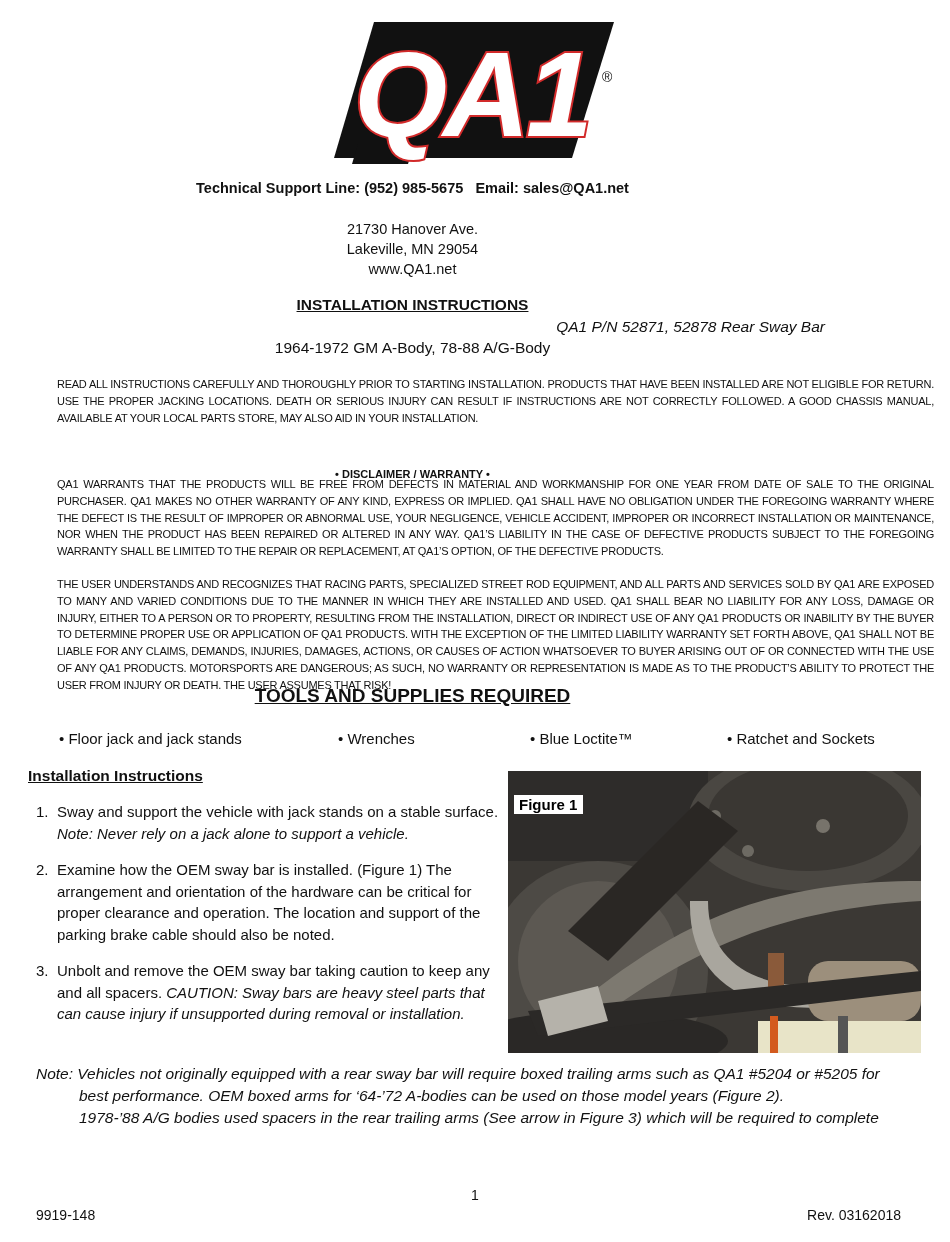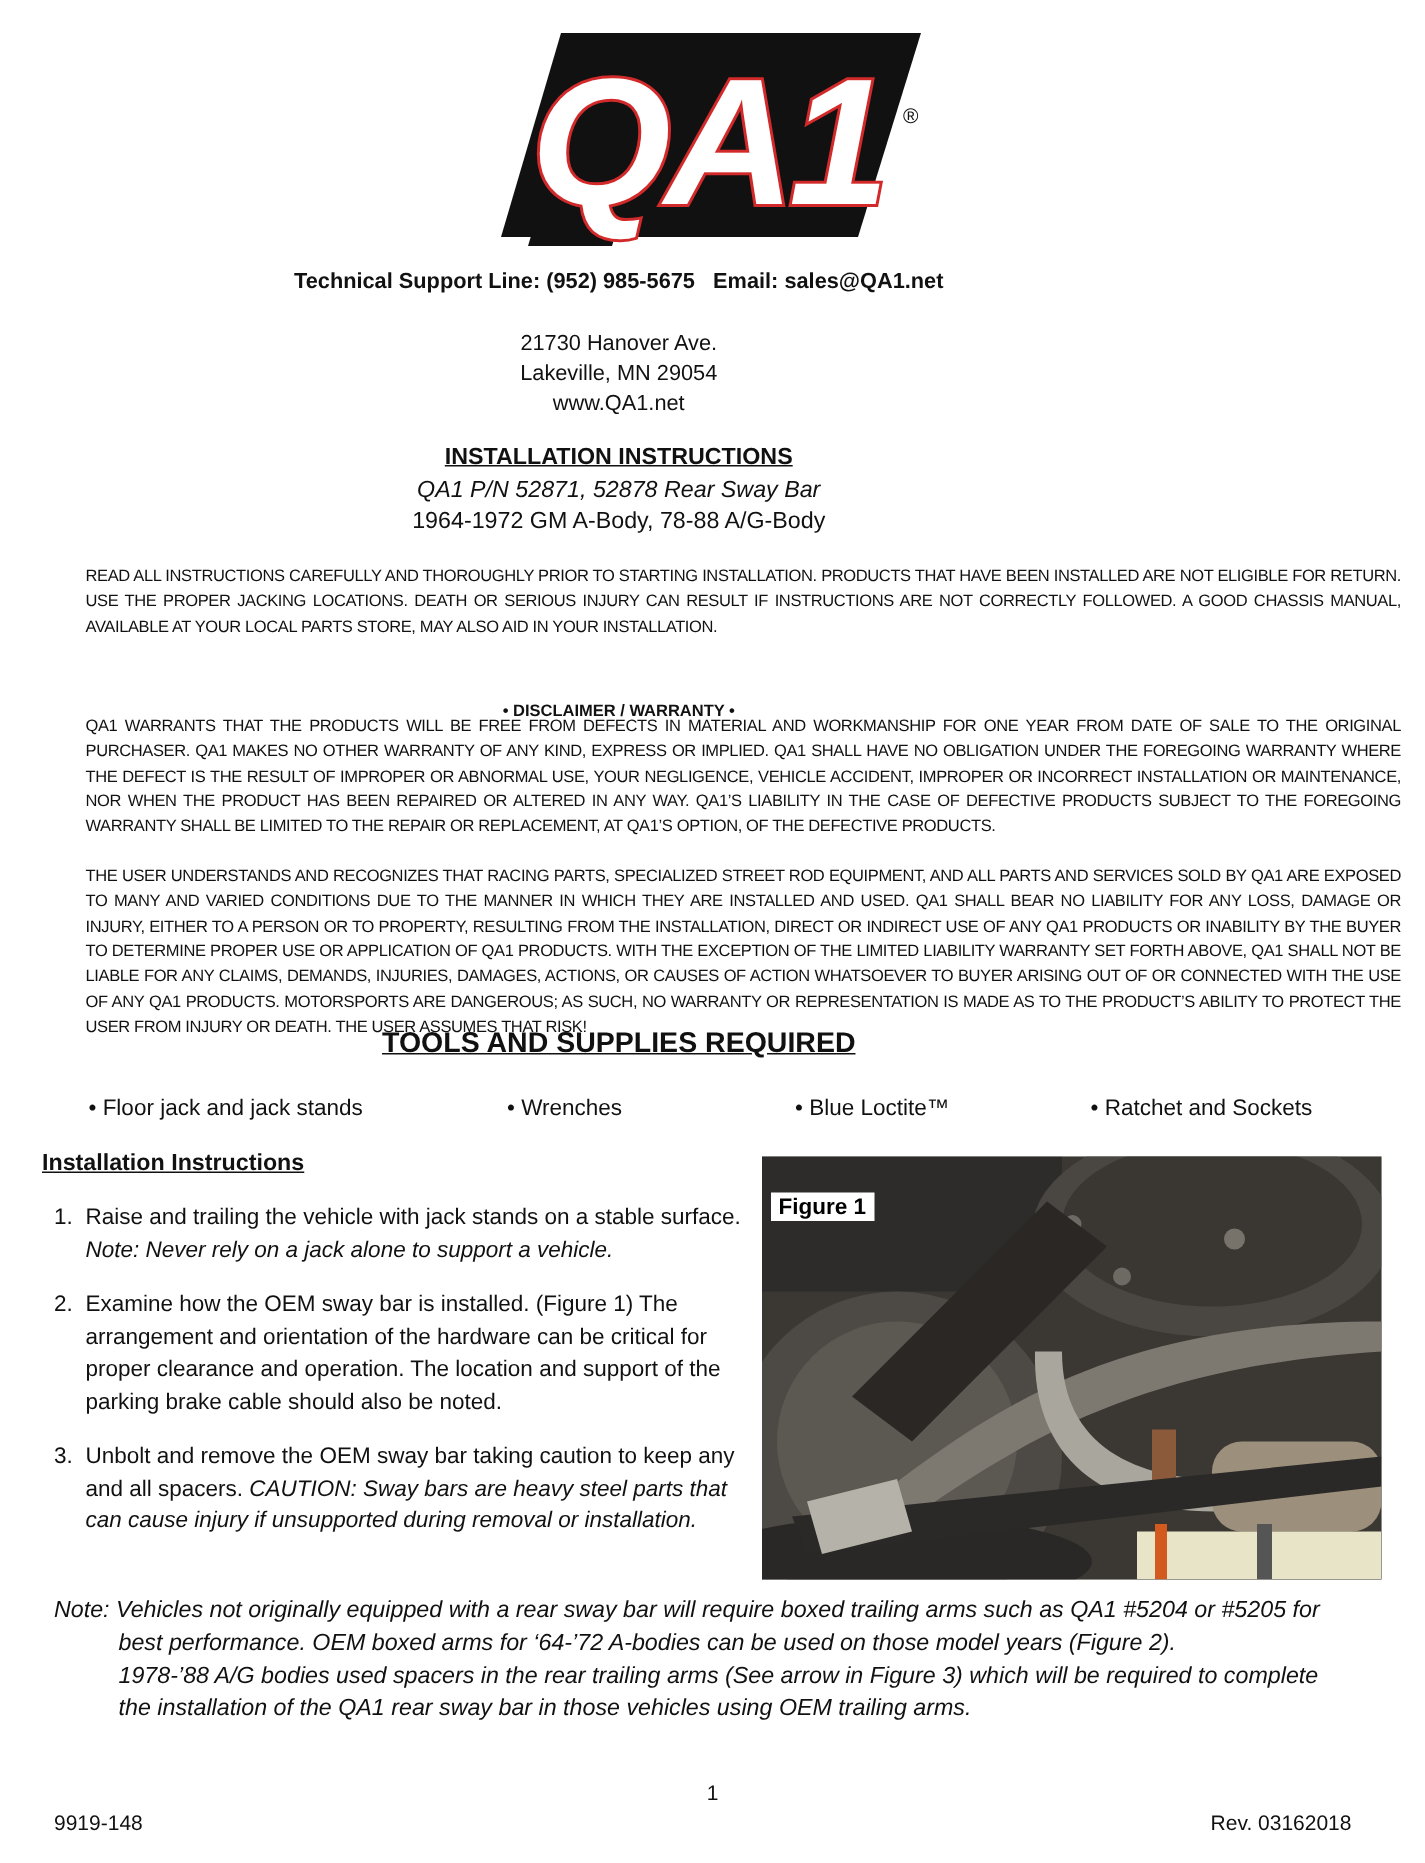--- a/index.html
+++ b/index.html
@@ -14,21 +14,21 @@
       position: absolute;
       left: 334px; top: 18px;
       width: 290px; height: 146px;
     }
     .logo svg { width: 100%; height: 100%; display: block; }
     .center { position: absolute; left: 0; width: 825px; text-align: center; }
     .support { top: 180px; font-size: 14.5px; font-weight: bold; }
     .support span { white-space: pre; }
     .address { top: 219px; font-size: 14.5px; line-height: 20px; }
     .title { top: 296px; font-size: 15.5px; font-weight: bold; text-decoration: underline; }
-    .subtitle { top: 318px; font-size: 15.5px; font-style: italic; }
+    .subtitle { top: 318px; font-size: 15.5px; font-style: italic; text-align: right; }
     .subtitle2 { top: 339px; font-size: 15.5px; }
 
     .para {
       position: absolute; left: 36px; width: 877px;
       font-size: 11px; line-height: 16.8px; text-align: justify;
       letter-spacing: -0.25px;
       margin-left: 21px;
     }
     .p-read { top: 376px; }
     .disclaimer-head { top: 468px; font-size: 11px; font-weight: bold; }
@@ -111,21 +111,21 @@
   <span class="tool" style="left:59px">• Floor jack and jack stands</span>
   <span class="tool" style="left:338px">• Wrenches</span>
   <span class="tool" style="left:530px">• Blue Loctite™</span>
   <span class="tool" style="left:727px">• Ratchet and Sockets</span>
 </div>
 
 <div class="inst-head">Installation Instructions</div>
 <div class="steps">
   <div class="step">
     <span class="num">1.</span>
-    <span>Raise and trailing the vehicle with jack stands on a stable surface. </span><span class="it">Note: Never rely on a jack alone to support a vehicle.</span>
+    <span>Sway and support the vehicle with jack stands on a stable surface. </span><span class="it">Note: Never rely on a jack alone to support a vehicle.</span>
   </div>
   <div class="step">
     <span class="num">2.</span>
     <span>Examine how the OEM sway bar is installed. </span><span class="b">(Figure 1</span><span>) The arrangement and orientation of the hardware can be critical for proper clearance and operation. The location and support of the parking brake cable should also be noted.</span>
   </div>
   <div class="step">
     <span class="num">3.</span>
     <span>Unbolt and remove the OEM sway bar taking caution to keep any and all spacers. </span><span class="it">CAUTION: Sway bars are heavy steel parts that can cause injury if unsupported during removal or installation.</span>
   </div>
 </div>
@@ -162,18 +162,17 @@
     <rect x="262" y="245" width="8" height="37" fill="#d35a1e"></rect>
     <rect x="330" y="245" width="10" height="37" fill="#555"></rect>
   </svg>
   <div class="fig-label">Figure 1</div>
 </div>
 
 <div class="note">
   <div>Note: Vehicles not originally equipped with a rear sway bar will require boxed trailing arms such as QA1 #5204 or #5205 for</div>
   <div class="indent"><span>best performance. OEM boxed arms for ‘64-’72 A-bodies can be used on those model years (</span><span class="b">Figure 2</span><span>).</span></div>
   <div class="indent"><span>1978-’88 A/G bodies used spacers in the rear trailing arms (See arrow in </span><span class="b">Figure 3</span><span>) which will be required to complete</span></div>
-  <div class="indent">the installation of the QA1 rear sway bar in those vehicles using OEM trailing arms.</div>
 </div>
 
 <div class="page-num">1</div>
 <div class="footer-left">9919-148</div>
 <div class="footer-right">Rev. 03162018</div>
 
 </body></html>

